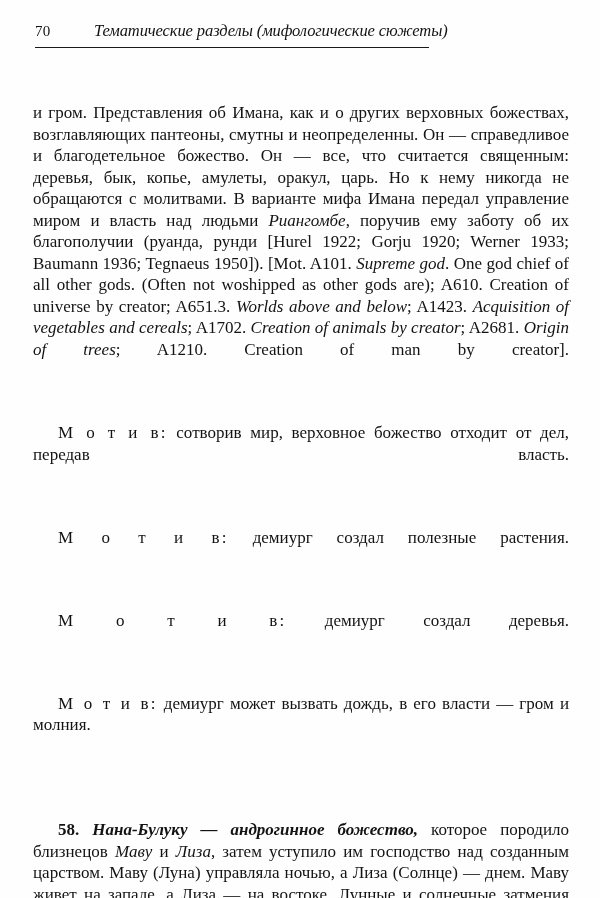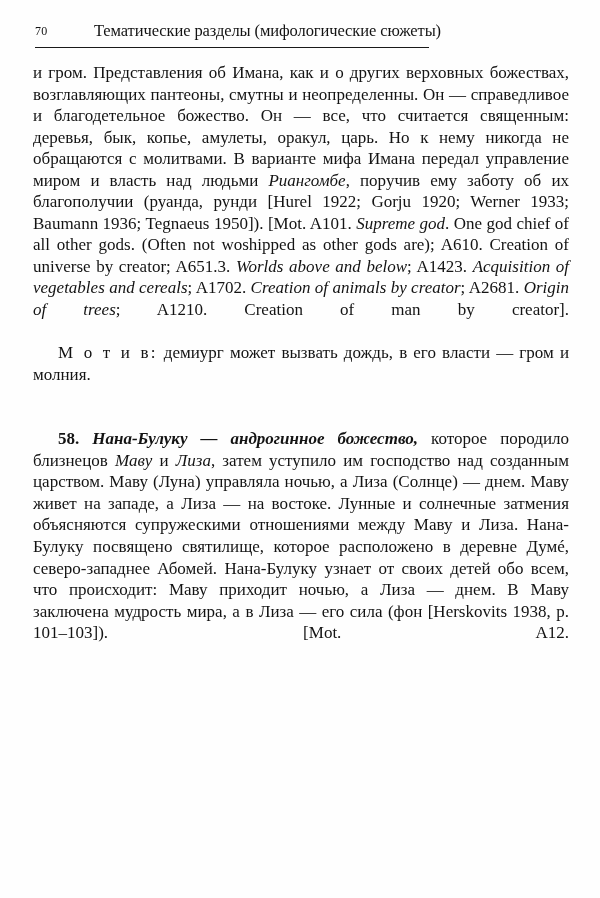--- a/index.html
+++ b/index.html
@@ -29,30 +29,31 @@
     position: absolute;
     left: 35px;
     top: 21px;
     width: 394px;
     height: 26px;
   }
   .running-head .folio {
     position: absolute;
     left: 0;
     top: 0;
-    font-size: 12px;
+    font-size: 15px;
     line-height: 20px;
     letter-spacing: 0.2px;
   }
   .running-head .head-title {
     position: absolute;
     left: 59px;
     top: 0;
     font-size: 16.5px;
     line-height: 20px;
+    font-style: italic;
     white-space: nowrap;
     letter-spacing: -0.1px;
   }
   .head-rule {
     position: absolute;
     left: 35px;
     top: 47px;
     width: 394px;
     height: 1.4px;
     background: #1a1a1a;
@@ -85,21 +86,21 @@
   .spacer {
     height: 21.5px;
   }
   .it { font-style: italic; }
   .bd { font-weight: bold; }
   .bdit { font-weight: bold; font-style: italic; }
   .motif-label {
     letter-spacing: 2.2px;
   }
   
-  .body-text p { text-align: justify; }
+  .body-text p { text-align: justify; margin-top: 40px; }
   .body-text p::after {
     content: "";
     display: inline-block;
     width: 100%;
   }
   .nostretch::after { display: none; }
 </style>
 </head>
 <body>
 
@@ -109,23 +110,26 @@
     <span class="folio">70</span>
     <span class="head-title">Тематические разделы (мифологические сюжеты)</span>
   </div>
   <div class="head-rule"></div>
 
   <div class="body-text">
 
     <p class="cont nostretch"><span>и гром. Представления об Имана, как и о других верховных божествах, возглавляющих пантеоны, смутны и неопределенны. Он — справедливое и благодетельное божество. Он — все, что считается священным: деревья, бык, копье, амулеты, оракул, царь. Но к нему никогда не обращаются с молитвами. В варианте мифа Имана передал управление миром и власть над людьми </span><span class="it">Риангомбе</span><span>, поручив ему заботу об их благополучии (руанда, рунди [Hurel 1922; Gorju 1920; Werner 1933; Baumann 1936; Tegnaeus 1950]). [Mot. A101. </span><span class="it">Supreme god</span><span>. One god chief of all other gods. (Often not woshipped as other gods are); A610. Creation of universe by creator; A651.3. </span><span class="it">Worlds above and below</span><span>; A1423. </span><span class="it">Acquisition of vegetables and cereals</span><span>; A1702. </span><span class="it">Creation of animals by creator</span><span>; A2681. </span><span class="it">Origin of trees</span><span>; A1210. Creation of man by creator].</span></p>
 
 
+    <p class="para nostretch"><span class="motif-label">М о т и в:</span><span> сотворив мир, верховное божество отходит от дел, передав власть.</span></p>
 
 
+    <p class="para nostretch"><span class="motif-label">М о т и в:</span><span> демиург создал полезные растения.</span></p>
 
+    <p class="para nostretch"><span class="motif-label">М о т и в:</span><span> демиург создал деревья.</span></p>
 
 
 
 
     <p class="para nostretch"><span class="motif-label">М о т и в:</span><span> демиург может вызвать дождь, в его власти — гром и молния.</span></p>
 
     <div class="spacer"></div>
 
     <p class="para nostretch"><span class="bd">58.</span><span class="bdit"> Нана-Булуку — андрогинное божество,</span><span> которое породило близнецов </span><span class="it">Маву</span><span> и </span><span class="it">Лиза</span><span>, затем уступило им господство над созданным царством. Маву (Луна) управляла ночью, а Лиза (Солнце) — днем. Маву живет на западе, а Лиза — на востоке. Лунные и солнечные затмения объясняются супружескими отношениями между Маву и Лиза. Нана-Булуку посвящено святилище, которое расположено в деревне Думé, северо-западнее Абомей. Нана-Булуку узнает от своих детей обо всем, что происходит: Маву приходит ночью, а Лиза — днем. В Маву заключена мудрость мира, а в Лиза — его сила (фон [Herskovits 1938, p. 101–103]). [Mot. A12. </span></p>
 

